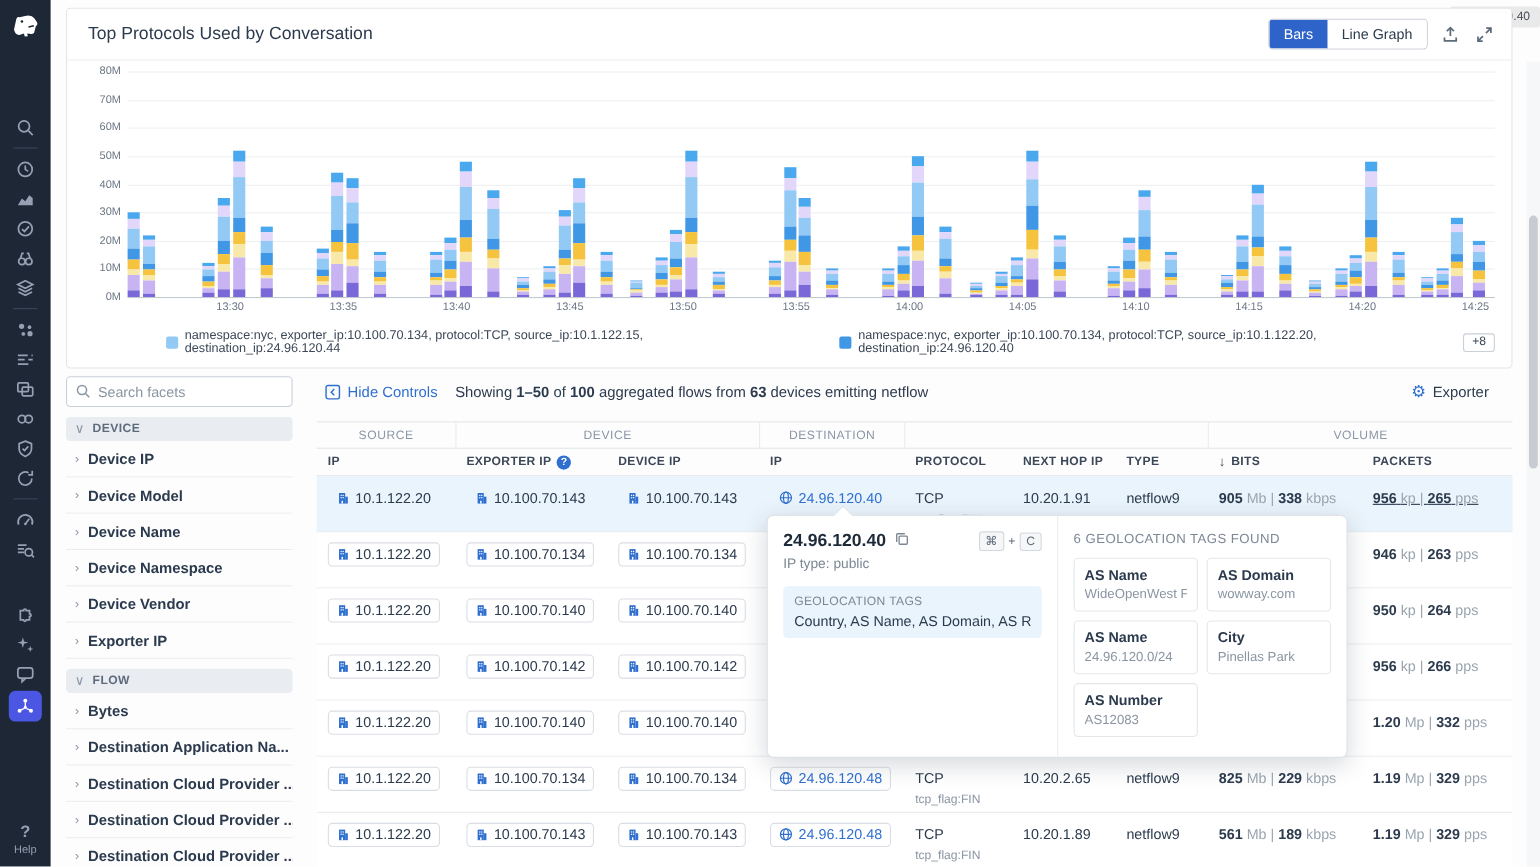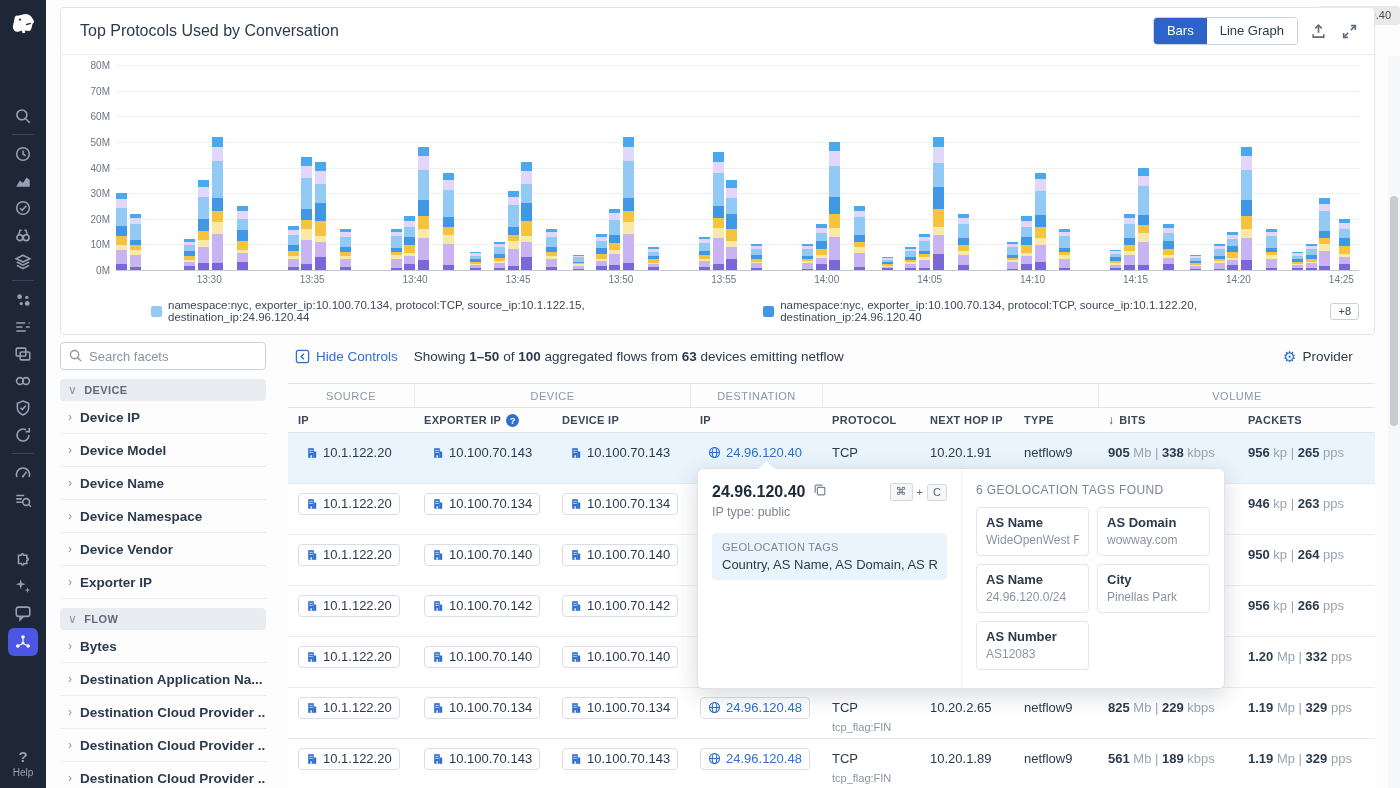--- a/index.html
+++ b/index.html
@@ -935,21 +935,21 @@
       <svg width="15" height="15" viewBox="0 0 16 16" fill="none" stroke="currentColor" stroke-width="1.4">
         <rect x="1.5" y="1.5" width="13" height="13" rx="2"></rect>
           <path d="M9.5 5 L6.5 8 L9.5 11"></path>
       </svg>
       <span>Hide Controls</span>
     </span>
     <span class="summary" id="summary"><span>Showing </span><b>1–50</b><span> of </span><b>100</b><span> aggregated flows from </span><b>63</b><span> devices emitting netflow</span></span>
   </div>
   <div class="customize">
     <span class="gear">⚙</span>
-    <span>Provider</span>
+    <span>Exporter</span>
   </div>
 
   <div class="table">
     <div class="t-group-row" id="tgroups">
         <div class="t-group" style="width: 126px;">SOURCE</div>
         <div class="t-group" style="width: 276px;">DEVICE</div>
         <div class="t-group" style="width: 132px;">DESTINATION</div>
         <div class="t-group" style="width: 276px;"></div>
         <div class="t-group" style="width: 277px;">VOLUME</div>
       </div>
@@ -1036,21 +1036,21 @@
           </div>
           <div class="t-cell" style="width: 94px;">
             <div class="plain">10.20.1.91</div>
           </div>
           <div class="t-cell" style="width: 84px;">
             <div class="plain">netflow9</div>
           </div>
           <div class="t-cell" style="width: 140px;">
             <div class="metric"><b>905</b> <span>Mb | </span><b>338</b> <span>kbps</span></div>
           </div>
-          <div class="t-cell" style="width: 137px;">
+          <div class="t-cell" style="width: 137px; text-decoration: underline;">
             <div class="metric"><b>956</b> <span>kp | </span><b>265</b> <span>pps</span></div>
           </div>
         </div>
         <div class="t-row">
           <div class="t-cell" style="width: 126px;"><span class="chip">
               <svg width="12" height="12" viewBox="0 0 12 12">
                 <rect x="2.2" y="1.2" width="5.6" height="9.6" fill="#2f6fd0"></rect>
                 <rect x="7.8" y="4.5" width="2.4" height="6.3" fill="#2f6fd0"></rect>
                 <rect x="3.6" y="2.8" width="1.1" height="1.1" fill="#fff"></rect>
                 <rect x="5.4" y="2.8" width="1.1" height="1.1" fill="#fff"></rect>

